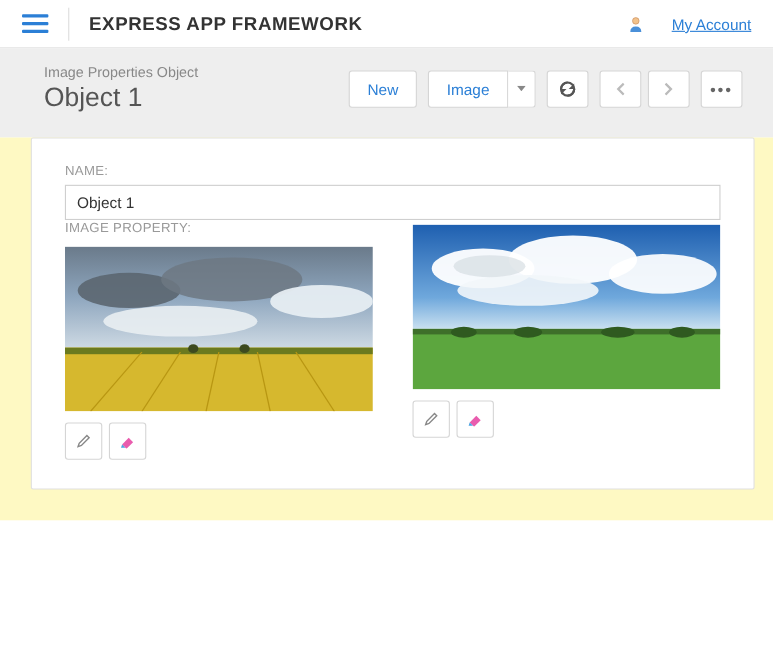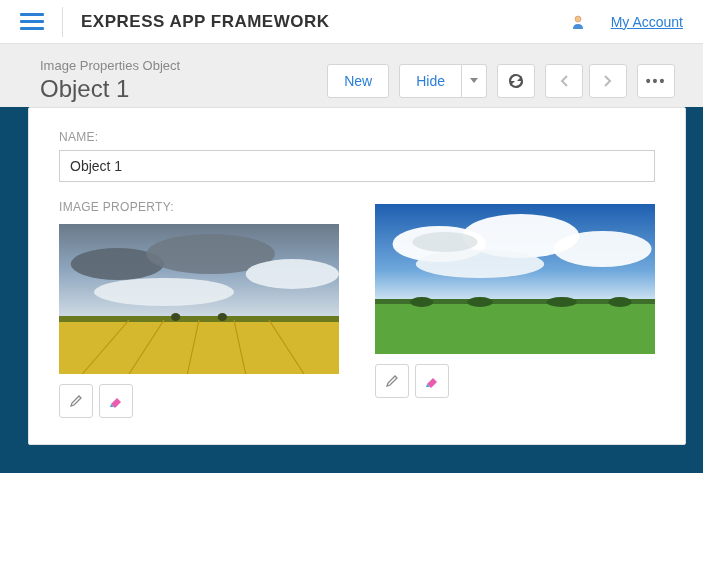--- a/index.html
+++ b/index.html
@@ -33,21 +33,21 @@
   .brand {
     font-weight: 700; font-size: 17px; letter-spacing: 0.5px; color: #333;
   }
   .spacer { flex: 1; }
   .account { display: flex; align-items: center; gap: 25px; }
   .account a { color: #2b7fd6; text-decoration: underline; font-size: 14px; }
   .user-icon { width: 16px; height: 16px; }
 
   .subhead {
     background: #eeeeee;
-    padding: 14px 28px 4px 40px;
+    padding: 14px 28px 22px 40px;
     display: flex;
     align-items: center;
   }
   .subhead-left { display: flex; flex-direction: column; }
   .breadcrumb { font-size: 13px; color: #888; }
   .object-title { font-size: 24px; color: #555; font-weight: 400; margin-top: 2px; }
   .subhead .spacer { flex: 1; }
   .toolbar { display: flex; gap: 10px; align-items: center; }
   .btn {
     height: 34px;
@@ -61,21 +61,21 @@
     display: flex; align-items: center; justify-content: center;
   }
   .btn-split-group { display: flex; }
   .btn-split-group .btn:first-child { border-top-right-radius: 0; border-bottom-right-radius: 0; }
   .btn-split-group .btn:last-child  { border-top-left-radius: 0; border-bottom-left-radius: 0; border-left: none; padding: 0 8px; }
   .btn-icon { padding: 0; width: 38px; color: #666; }
   .btn-nav-group { display: flex; gap: 6px; }
   .btn-nav-group .btn { width: 38px; padding: 0; color: #aaa; }
   .dots { letter-spacing: 2px; color: #666; font-weight: bold; padding: 0; width: 38px; }
 
-  .content-pad { background: #0c4a6e; padding: 0 17px 28px 28px; }
+  .content-pad { background: #fef9c3; padding: 0 17px 28px 28px; }
   .card {
     background: #fff;
     border: 1px solid #e0e0e0;
     border-radius: 2px;
     padding: 22px 30px 26px 30px;
   }
   .field-label {
     font-size: 12px; color: #999; letter-spacing: 0.3px;
     margin-bottom: 6px;
   }
@@ -83,21 +83,21 @@
     width: 100%;
     height: 32px;
     border: 1px solid #cfcfcf;
     padding: 0 10px;
     font-size: 14px;
     color: #333;
   }
   .row {
     display: flex;
     gap: 36px;
-    margin-top: 18px;
+    margin-top: 0;
   }
   .col { flex: 1; display: flex; flex-direction: column; }
   .img-box {
     width: 100%;
     height: 150px;
     margin-top: 4px;
     overflow: hidden;
     position: relative;
   }
   .img-box svg { width: 100%; height: 100%; display: block; }
@@ -146,21 +146,21 @@
 
 <div class="subhead">
   <div class="subhead-left">
     <div class="breadcrumb">Image Properties Object</div>
     <div class="object-title">Object 1</div>
   </div>
   <div class="spacer"></div>
   <div class="toolbar">
     <button class="btn">New</button>
     <div class="btn-split-group">
-      <button class="btn">Hide</button>
+      <button class="btn">Image</button>
       <button class="btn">
         <svg width="8" height="5" viewBox="0 0 8 5">
             <path d="M0 0 L4 5 L8 0 Z" fill="#888"></path>
           </svg>
       </button>
     </div>
     <button class="btn btn-icon">
       <svg width="18" height="18" viewBox="0 0 18 18">
         <path d="M9 3 A6 6 0 1 0 15 9" fill="none" stroke="#555" stroke-width="2"></path>
         <path d="M15 4 L15 9 L10 9 Z" fill="#555"></path>

